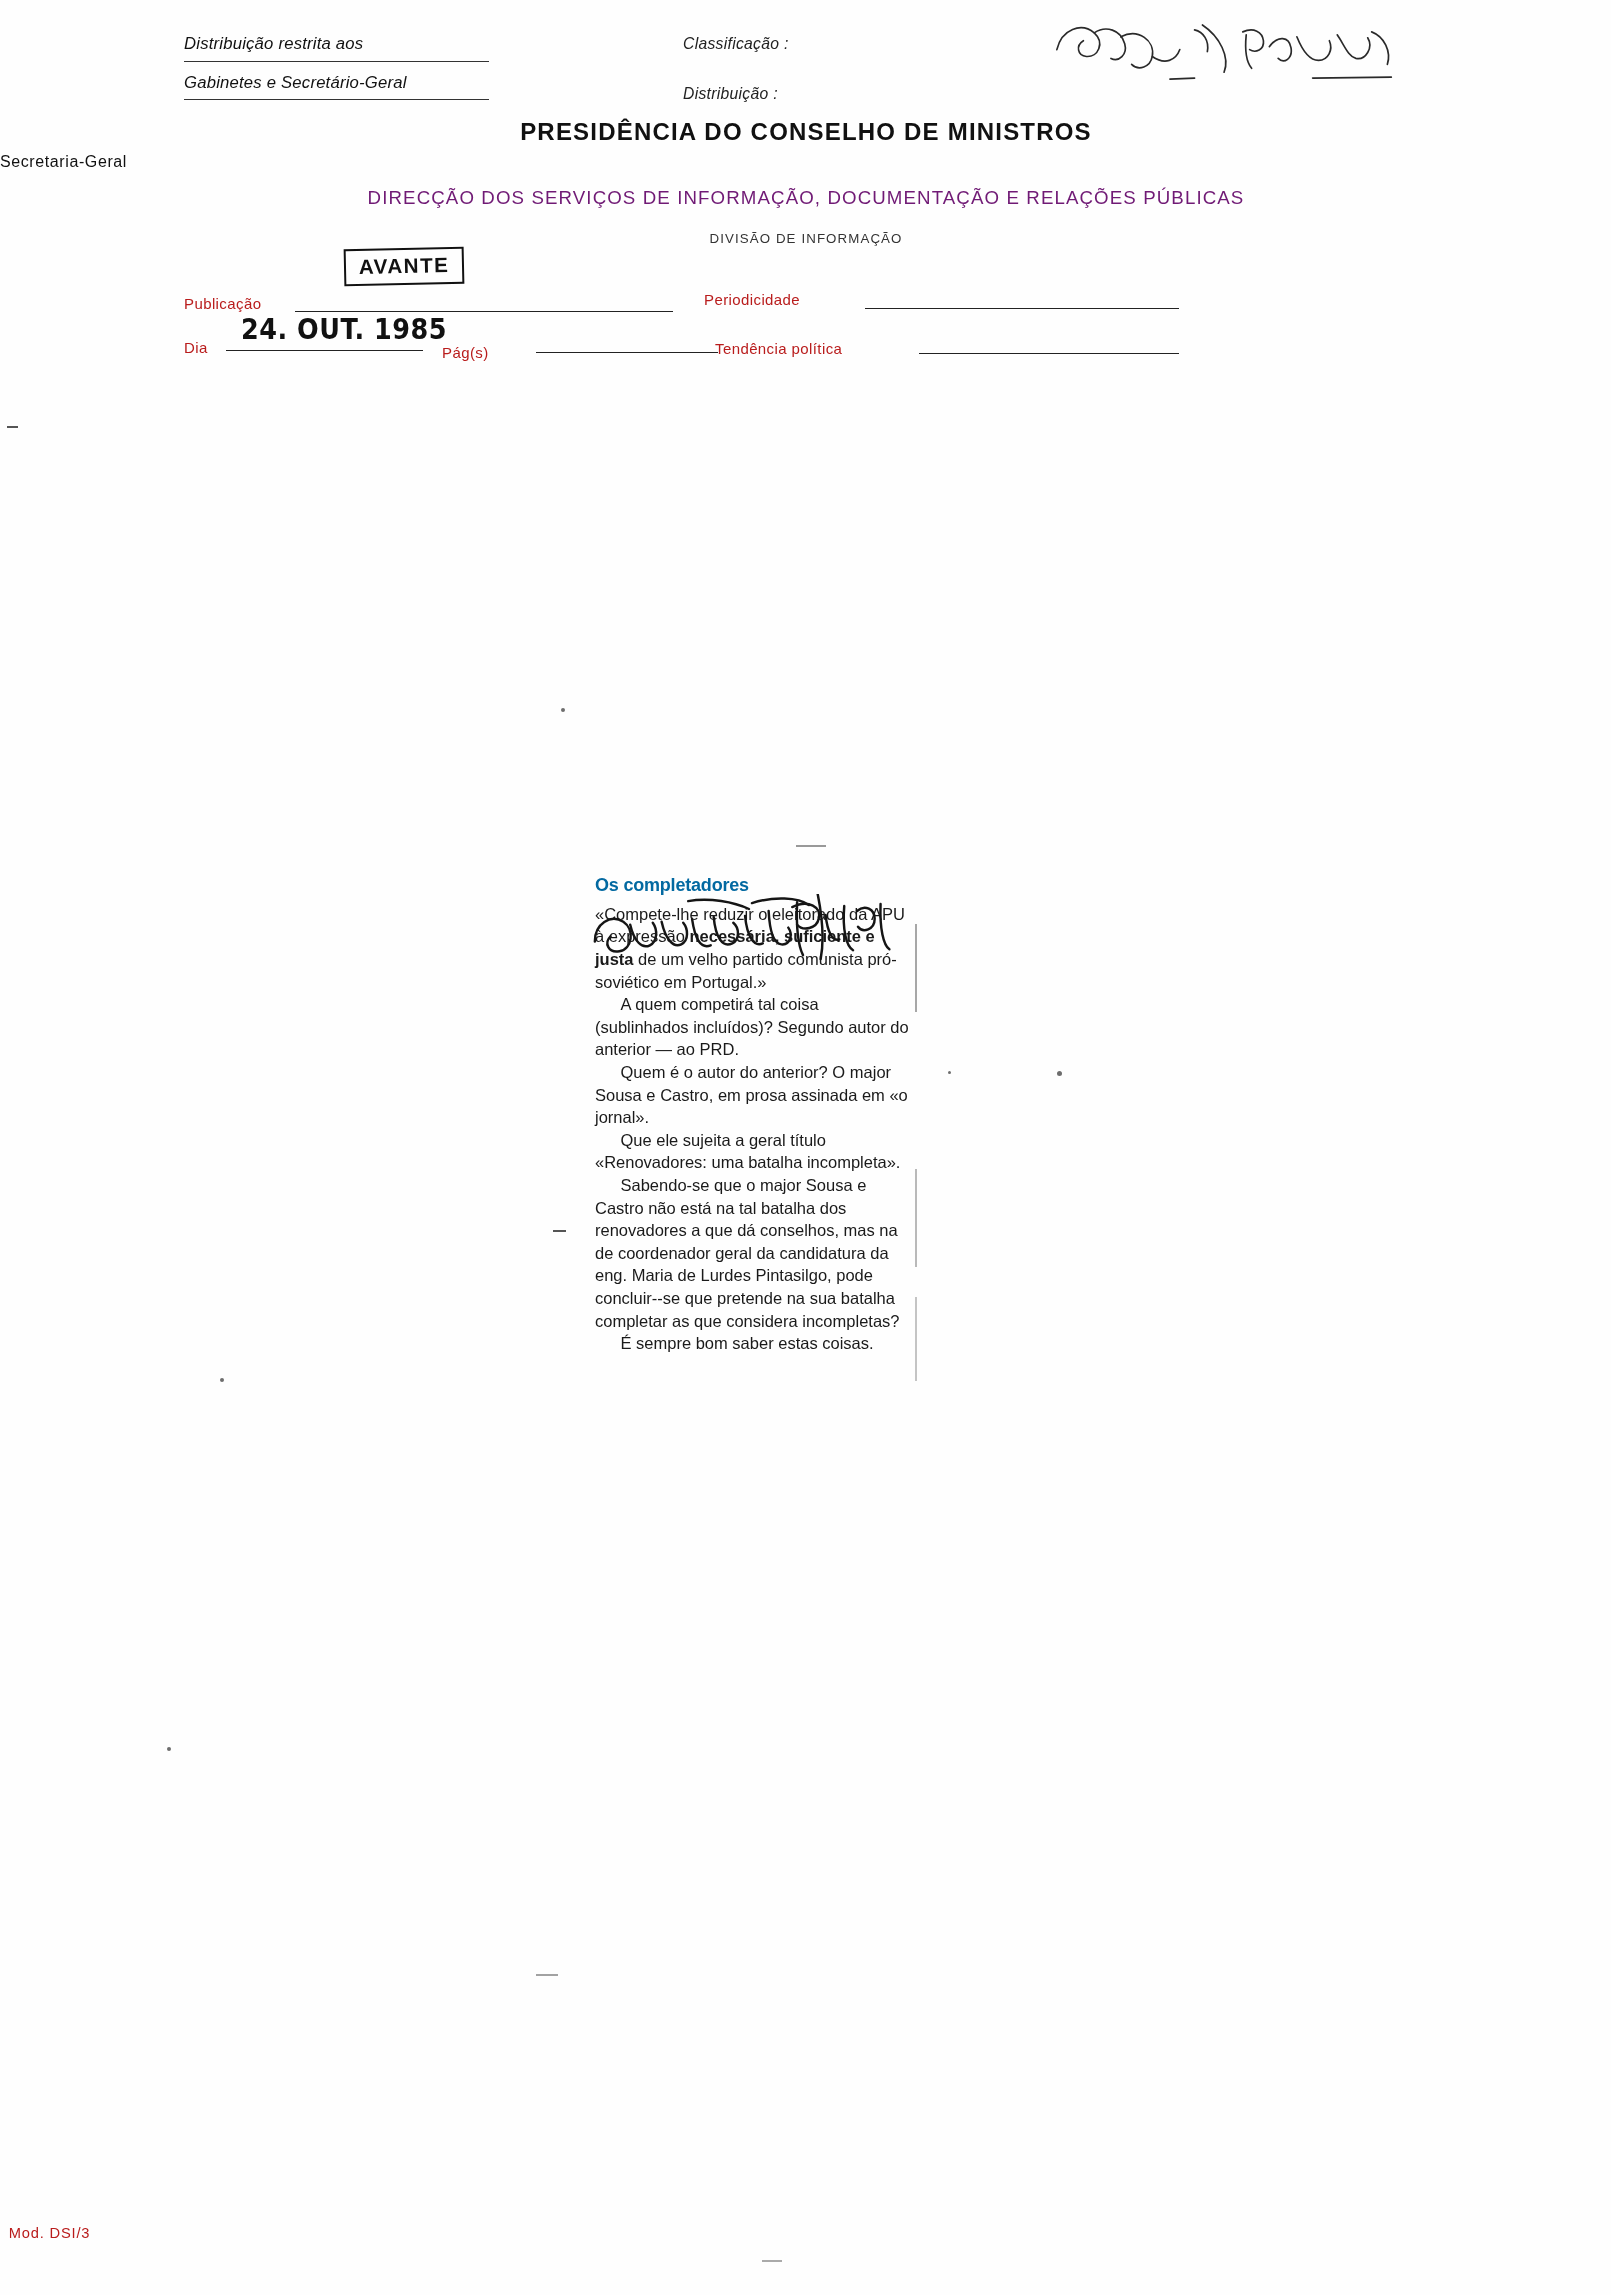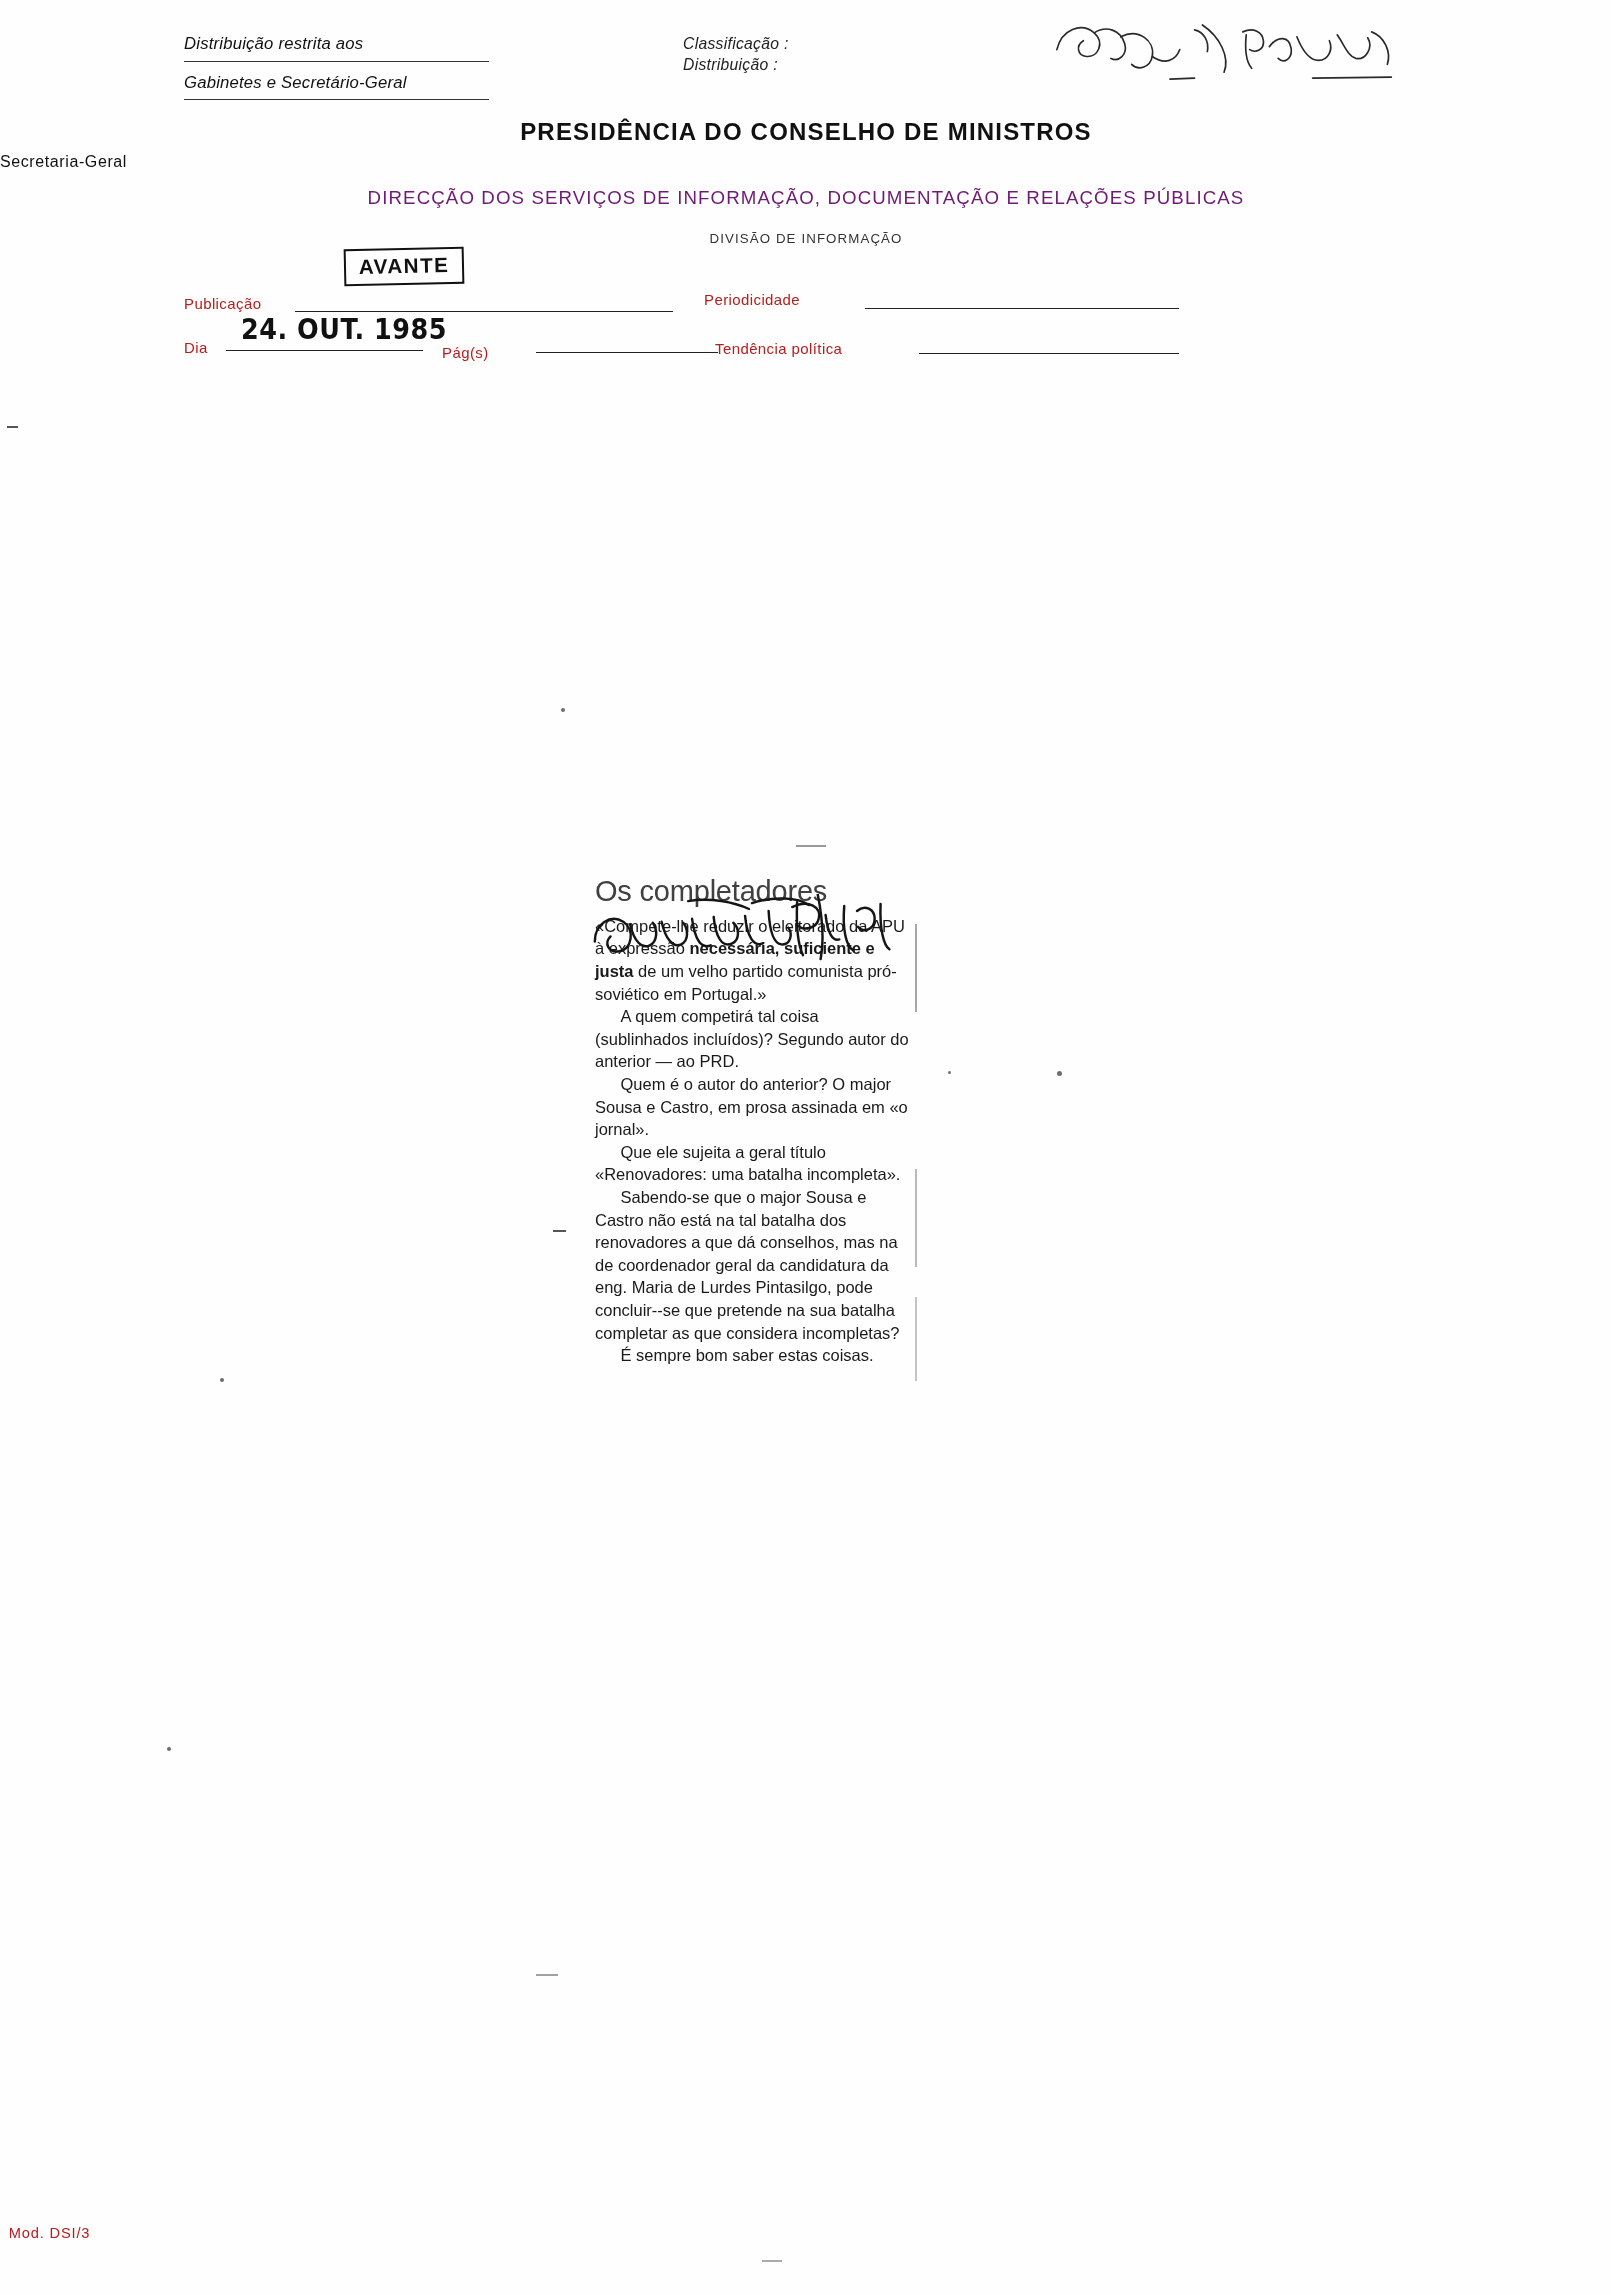--- a/index.html
+++ b/index.html
@@ -42,21 +42,21 @@
   .hdr-class {
     position: absolute;
     left: 683px;
     top: 35px;
     font-size: 15.7px;
     color: #222;
     letter-spacing: 0.3px;
     font-style: italic;
   }
   .hdr-class .row2 {
-    margin-top: 3px;
+    margin-top: 32px;
   }
 
   .scribble-top {
     position: absolute;
     left: 1047px;
     top: 14.7px;
     width: 364px;
     height: 79px;
     color: #333;
   }
@@ -146,24 +146,24 @@
   }
 
   
   .clip {
     position: absolute;
     left: 595px;
     top: 875px;
     width: 314px;
   }
   .clip-head {
-    font-size: 29px;
-    font-weight: normal;
+    font-size: 18px;
+    font-weight: bold;
     letter-spacing: -0.2px;
-    color: #404040;
+    color: #0369a1;
     white-space: nowrap;
   }
   .clip-body {
     margin-top: 6.9px;
     font-size: 16.5px;
     line-height: 22.6px;
     color: #1a1a1a;
     text-align: left;
   }
   .clip-body p {

